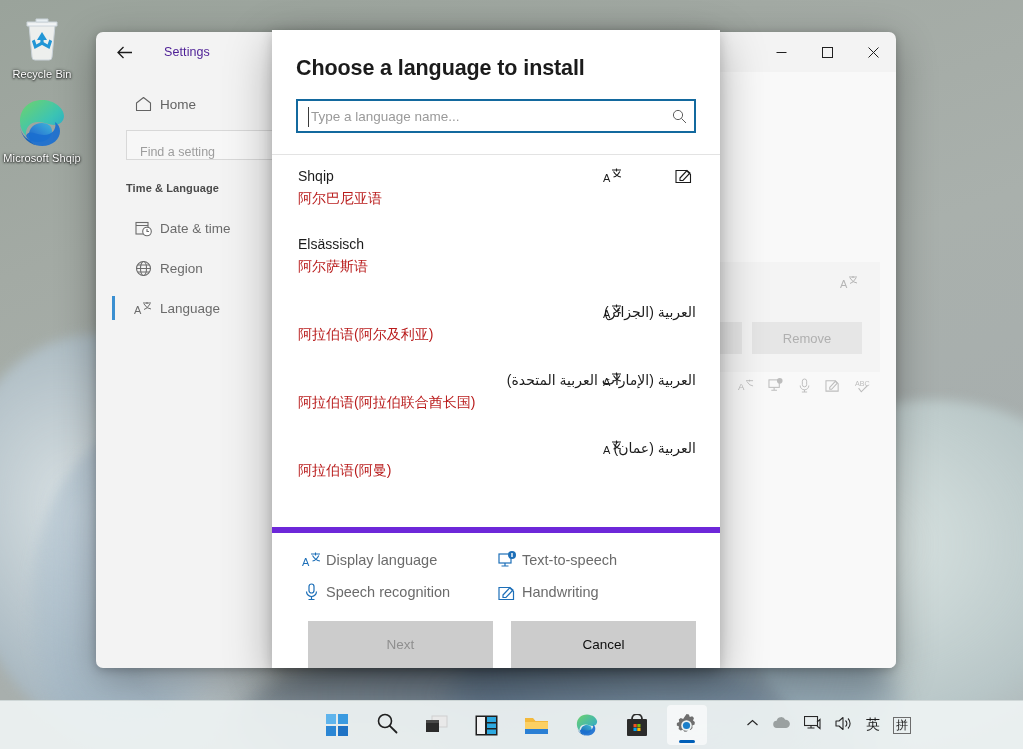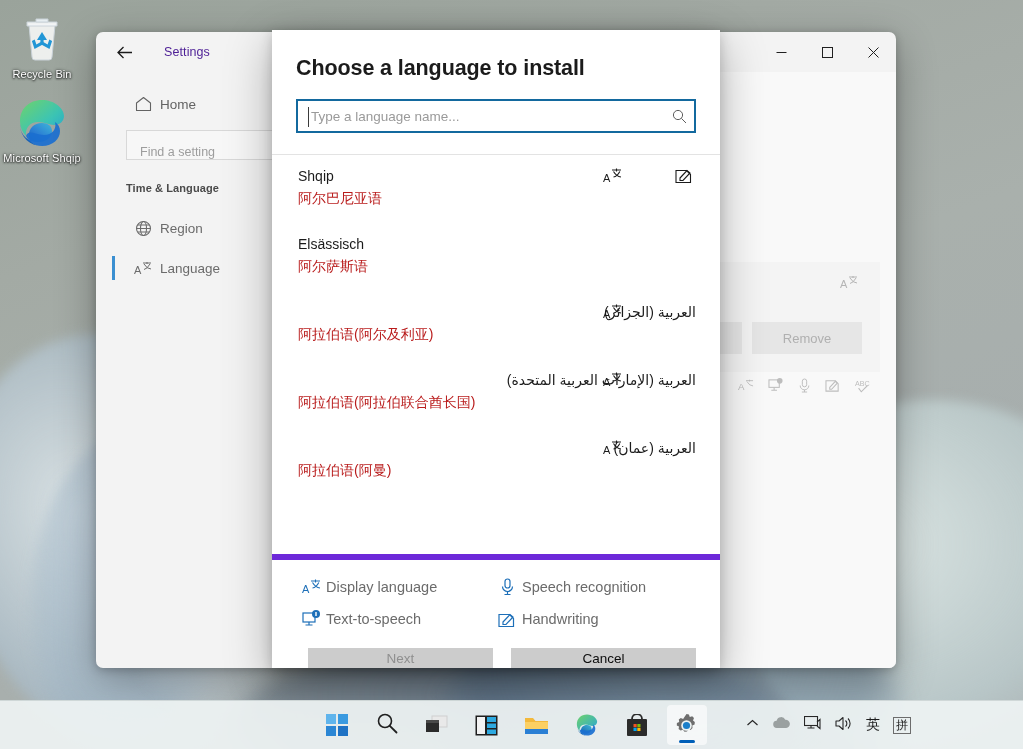--- a/index.html
+++ b/index.html
@@ -255,21 +255,21 @@
   }
   .legend-item .ico {
     width: 30px; display: flex; align-items: center; justify-content: center;
     color: #1d6fb8;
   }
   #dialog-buttons {
     display: flex; gap: 6px;
     padding: 20px 24px 0 24px;
   }
   .dlg-btn {
-    flex: 1; height: 20px;
+    flex: 1; height: 47px;
     background: #cccccc;
     display: flex; align-items: center; justify-content: center;
     font-size: 13.5px;
     border: none;
     font-family: inherit;
     margin-left: 12px;
   }
   .dlg-btn.disabled { color: #8f8f8f; }
   .dlg-btn.normal   { color: #0d0d0d; }
 
@@ -414,20 +414,31 @@
         <span>Home</span>
       </div>
 
       <div class="find-setting">
         <span>Find a setting</span>
       </div>
 
       <div class="side-section">Time &amp; Language</div>
 
       <div class="side-list">
+        <div class="side-item">
+          <span class="ico">
+            <svg width="17" height="17" viewBox="0 0 17 17">
+              <rect x="1" y="2.5" width="12" height="11.5" fill="none" stroke="#6b6b6b" stroke-width="1.1"></rect>
+              <path d="M1 5.5 H13" stroke="#6b6b6b" stroke-width="1.1"></path>
+              <circle cx="12" cy="11.5" r="4.3" fill="#fff" stroke="#6b6b6b" stroke-width="1.1"></circle>
+              <path d="M12 9 V11.5 H14" stroke="#6b6b6b" stroke-width="1.1" fill="none"></path>
+            </svg>
+          </span>
+          <span>Date &amp; time</span>
+        </div>
 
         <div class="side-item">
           <span class="ico">
             <svg width="17" height="17" viewBox="0 0 17 17">
               <circle cx="8.5" cy="8.5" r="7" fill="none" stroke="#6b6b6b" stroke-width="1.1"></circle>
               <ellipse cx="8.5" cy="8.5" rx="3" ry="7" fill="none" stroke="#6b6b6b" stroke-width="1.1"></ellipse>
               <path d="M1.5 8.5 H15.5 M2.5 5 H14.5 M2.5 12 H14.5" stroke="#6b6b6b" stroke-width="1.1"></path>
             </svg>
           </span>
           <span>Region</span>
@@ -589,39 +600,39 @@
               <path d="M9 3 H18 M13.5 1.5 V4.5" stroke="#1d6fb8" stroke-width="1.1" fill="none"></path>
               <path d="M10.5 4.5 q3 5 7.5 5.5" fill="none" stroke="#1d6fb8" stroke-width="1.1"></path>
               <path d="M16.8 4.5 q-2.6 5 -6.3 5.5" fill="none" stroke="#1d6fb8" stroke-width="1.1"></path>
             </svg>
           </span>
           <span>Display language</span>
         </div>
 
         <div class="legend-item">
           <span class="ico">
-            <svg width="15" height="18" viewBox="0 0 15 18">
-              <rect x="5" y="1" width="5" height="9" rx="2.5" fill="none" stroke="#1d6fb8" stroke-width="1.2"></rect>
-              <path d="M2.5 8.5 a5 5 0 0 0 10 0" fill="none" stroke="#1d6fb8" stroke-width="1.2"></path>
-              <path d="M7.5 13.5 V16.5 M4.5 16.5 H10.5" stroke="#1d6fb8" stroke-width="1.2"></path>
-            </svg>
-          </span>
-          <span>Speech recognition</span>
-        </div>
-
-        <div class="legend-item">
-          <span class="ico">
             <svg width="19" height="18" viewBox="0 0 19 18">
               <rect x="1" y="3" width="12" height="9" fill="none" stroke="#1d6fb8" stroke-width="1.2"></rect>
               <path d="M7 12 V15 M3.5 15 H10.5" stroke="#1d6fb8" stroke-width="1.2"></path>
               <circle cx="14" cy="4" r="4" fill="#1d6fb8"></circle>
               <path d="M13.3 2 h1.4 v4 h-1.4 z" fill="#fff"></path>
             </svg>
           </span>
           <span>Text-to-speech</span>
+        </div>
+
+        <div class="legend-item">
+          <span class="ico">
+            <svg width="15" height="18" viewBox="0 0 15 18">
+              <rect x="5" y="1" width="5" height="9" rx="2.5" fill="none" stroke="#1d6fb8" stroke-width="1.2"></rect>
+              <path d="M2.5 8.5 a5 5 0 0 0 10 0" fill="none" stroke="#1d6fb8" stroke-width="1.2"></path>
+              <path d="M7.5 13.5 V16.5 M4.5 16.5 H10.5" stroke="#1d6fb8" stroke-width="1.2"></path>
+            </svg>
+          </span>
+          <span>Speech recognition</span>
         </div>
 
         <div class="legend-item">
           <span class="ico">
             <svg width="19" height="17" viewBox="0 0 19 17">
               <path d="M1 3.5 H11.5 L15.5 7.5 V15.5 H1 Z" fill="none" stroke="#1d6fb8" stroke-width="1.2"></path>
               <path d="M5 11 L12 3.5 L15 6 L8 13.5 H5 Z" fill="none" stroke="#1d6fb8" stroke-width="1.2"></path>
             </svg>
           </span>
           <span>Handwriting</span>

